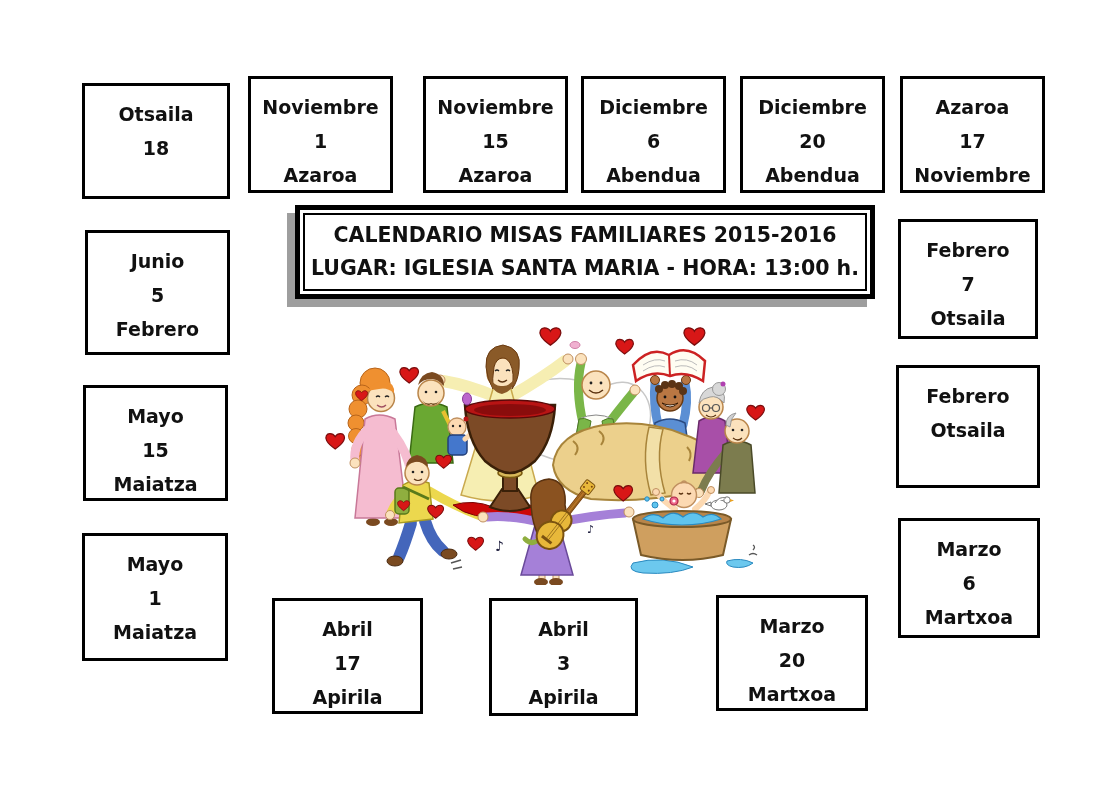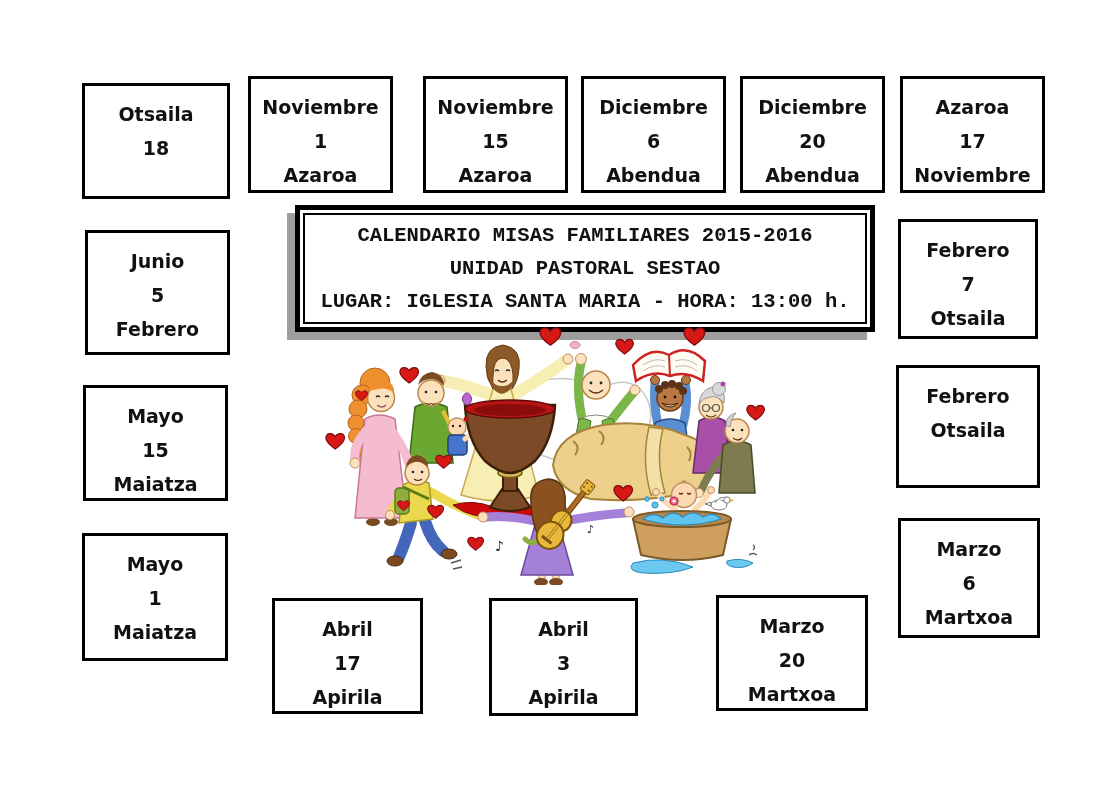--- a/index.html
+++ b/index.html
@@ -13,21 +13,21 @@
   }
   .card-line{line-height:34px;white-space:nowrap;}
   .title-box{
     position:absolute;left:295px;top:205px;width:580px;box-sizing:border-box;
     background:#fff;border:5px solid #000;box-shadow:-8px 8px 0 0 #9e9e9e;
   }
   .title-inner{
     border:2px solid #000;margin:3px;padding:4px 6px;text-align:center;
     font-weight:bold;font-size:20.5px;
   }
-  .title-line{line-height:33px;white-space:nowrap;font-family:Liberation Mono, monospace;}
+  .title-line{line-height:33px;white-space:nowrap;}
   .illustration{position:absolute;left:303px;top:323px;width:482px;height:262px;}
 </style>
 </head>
 <body>
 
 <div id="page">
 
   <div class="card" style="left:82px;top:83px;width:148px;height:116px">
     <div class="card-line">Otsaila</div>
     <div class="card-line">18</div>
@@ -101,21 +101,20 @@
   </div>
   <div class="card" style="left:716px;top:595px;width:152px;height:116px">
     <div class="card-line">Marzo</div>
     <div class="card-line">20</div>
     <div class="card-line">Martxoa</div>
   </div>
 
   <div class="title-box">
     <div class="title-inner">
       <div class="title-line">CALENDARIO MISAS FAMILIARES 2015-2016</div>
-      <div class="title-line">UNIDAD PASTORAL SESTAO</div>
       <div class="title-line">LUGAR: IGLESIA SANTA MARIA - HORA: 13:00 h.</div>
     </div>
   </div>
 
   <svg class="illustration" viewBox="0 0 482 262">
     <defs>
       <path id="hrt" d="M12 21.2C8.2 18.6 3.6 14.8 1.9 11.3C-0.3 6.9 1.9 3 5.7 3C8.3 3 10.9 4.6 12 6.6C13.1 4.6 15.7 3 18.3 3C22.1 3 24.3 6.9 22.1 11.3C20.4 14.8 15.8 18.6 12 21.2Z" fill="#d81717" stroke="#7a0d0d" stroke-width="1.4"></path>
     </defs>
 
     <g>

